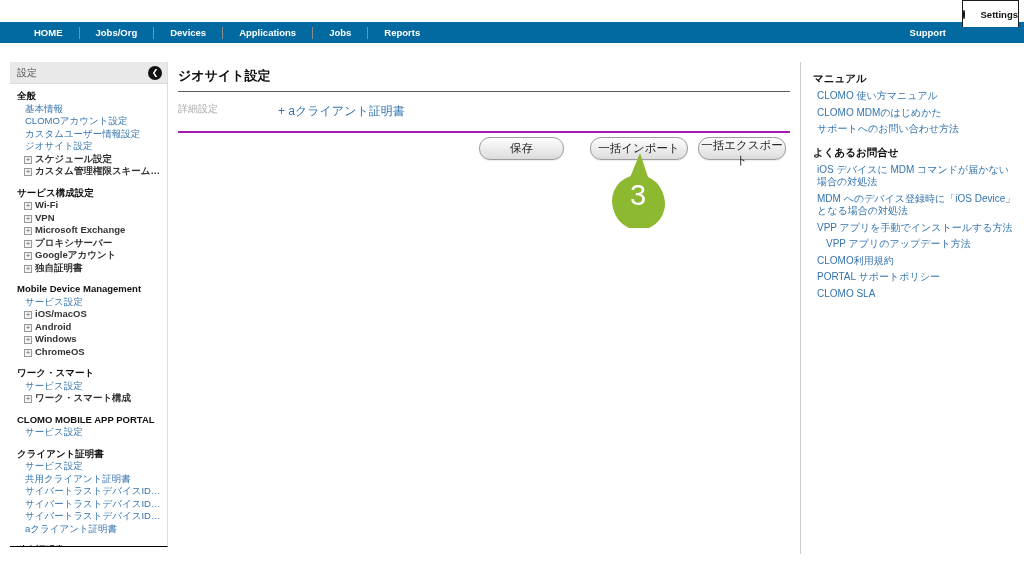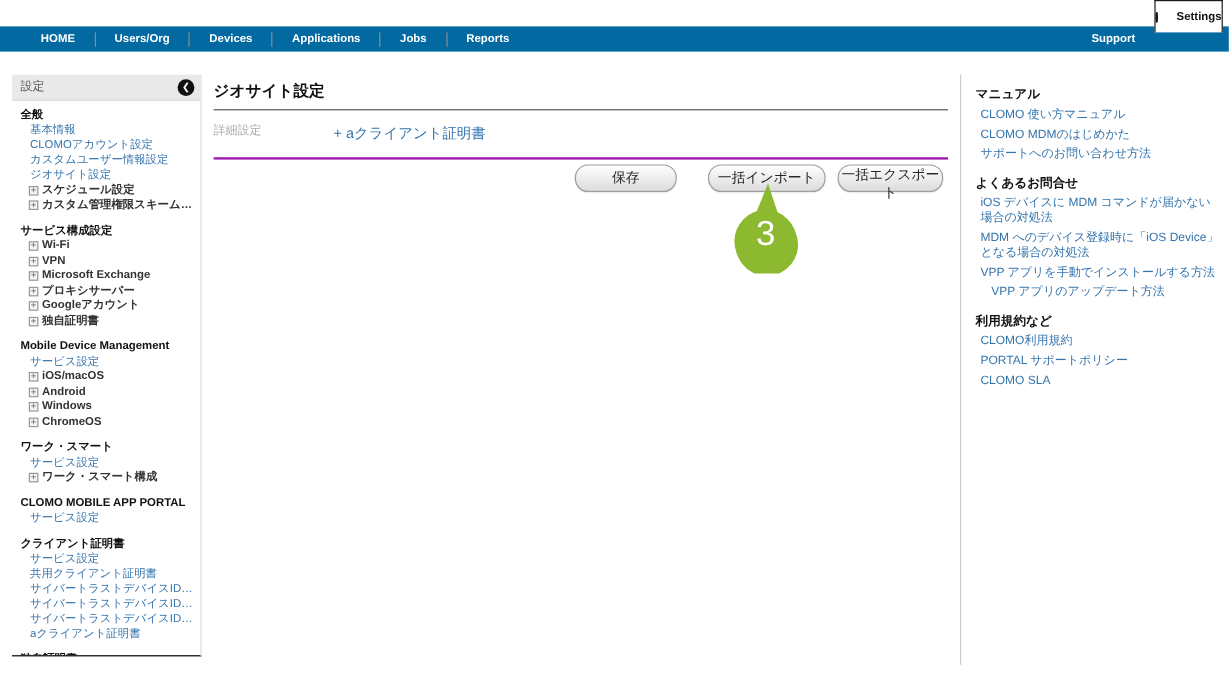--- a/index.html
+++ b/index.html
@@ -55,21 +55,21 @@
 </style>
 </head>
 <body>
 
 <div id="stage">
 
   <div class="navbar">
     <div class="nav-items">
         <span class="nav-item">HOME</span>
         <span class="nav-sep"></span>
-        <span class="nav-item">Users/Org</span>
+        <span class="nav-item">Jobs/Org</span>
         <span class="nav-sep"></span>
         <span class="nav-item">Devices</span>
         <span class="nav-sep"></span>
         <span class="nav-item">Applications</span>
         <span class="nav-sep"></span>
         <span class="nav-item">Jobs</span>
         <span class="nav-sep"></span>
         <span class="nav-item">Reports</span>
       </div>
     <div class="nav-right">
@@ -163,20 +163,19 @@
         <div class="help-link">サポートへのお問い合わせ方法</div>
       </div>
       <div class="help-section">
         <div class="help-header">よくあるお問合せ</div>
         <div class="help-link">iOS デバイスに MDM コマンドが届かない場合の対処法</div>
         <div class="help-link">MDM へのデバイス登録時に「iOS Device」となる場合の対処法</div>
         <div class="help-link">VPP アプリを手動でインストールする方法</div>
         <div class="help-link indent">VPP アプリのアップデート方法</div>
       </div>
       <div class="help-section">
-        <div class="help-header">利用規約など</div>
         <div class="help-link">CLOMO利用規約</div>
         <div class="help-link">PORTAL サポートポリシー</div>
         <div class="help-link">CLOMO SLA</div>
       </div>
     </div>
 
 </div>
 
 </body></html>

